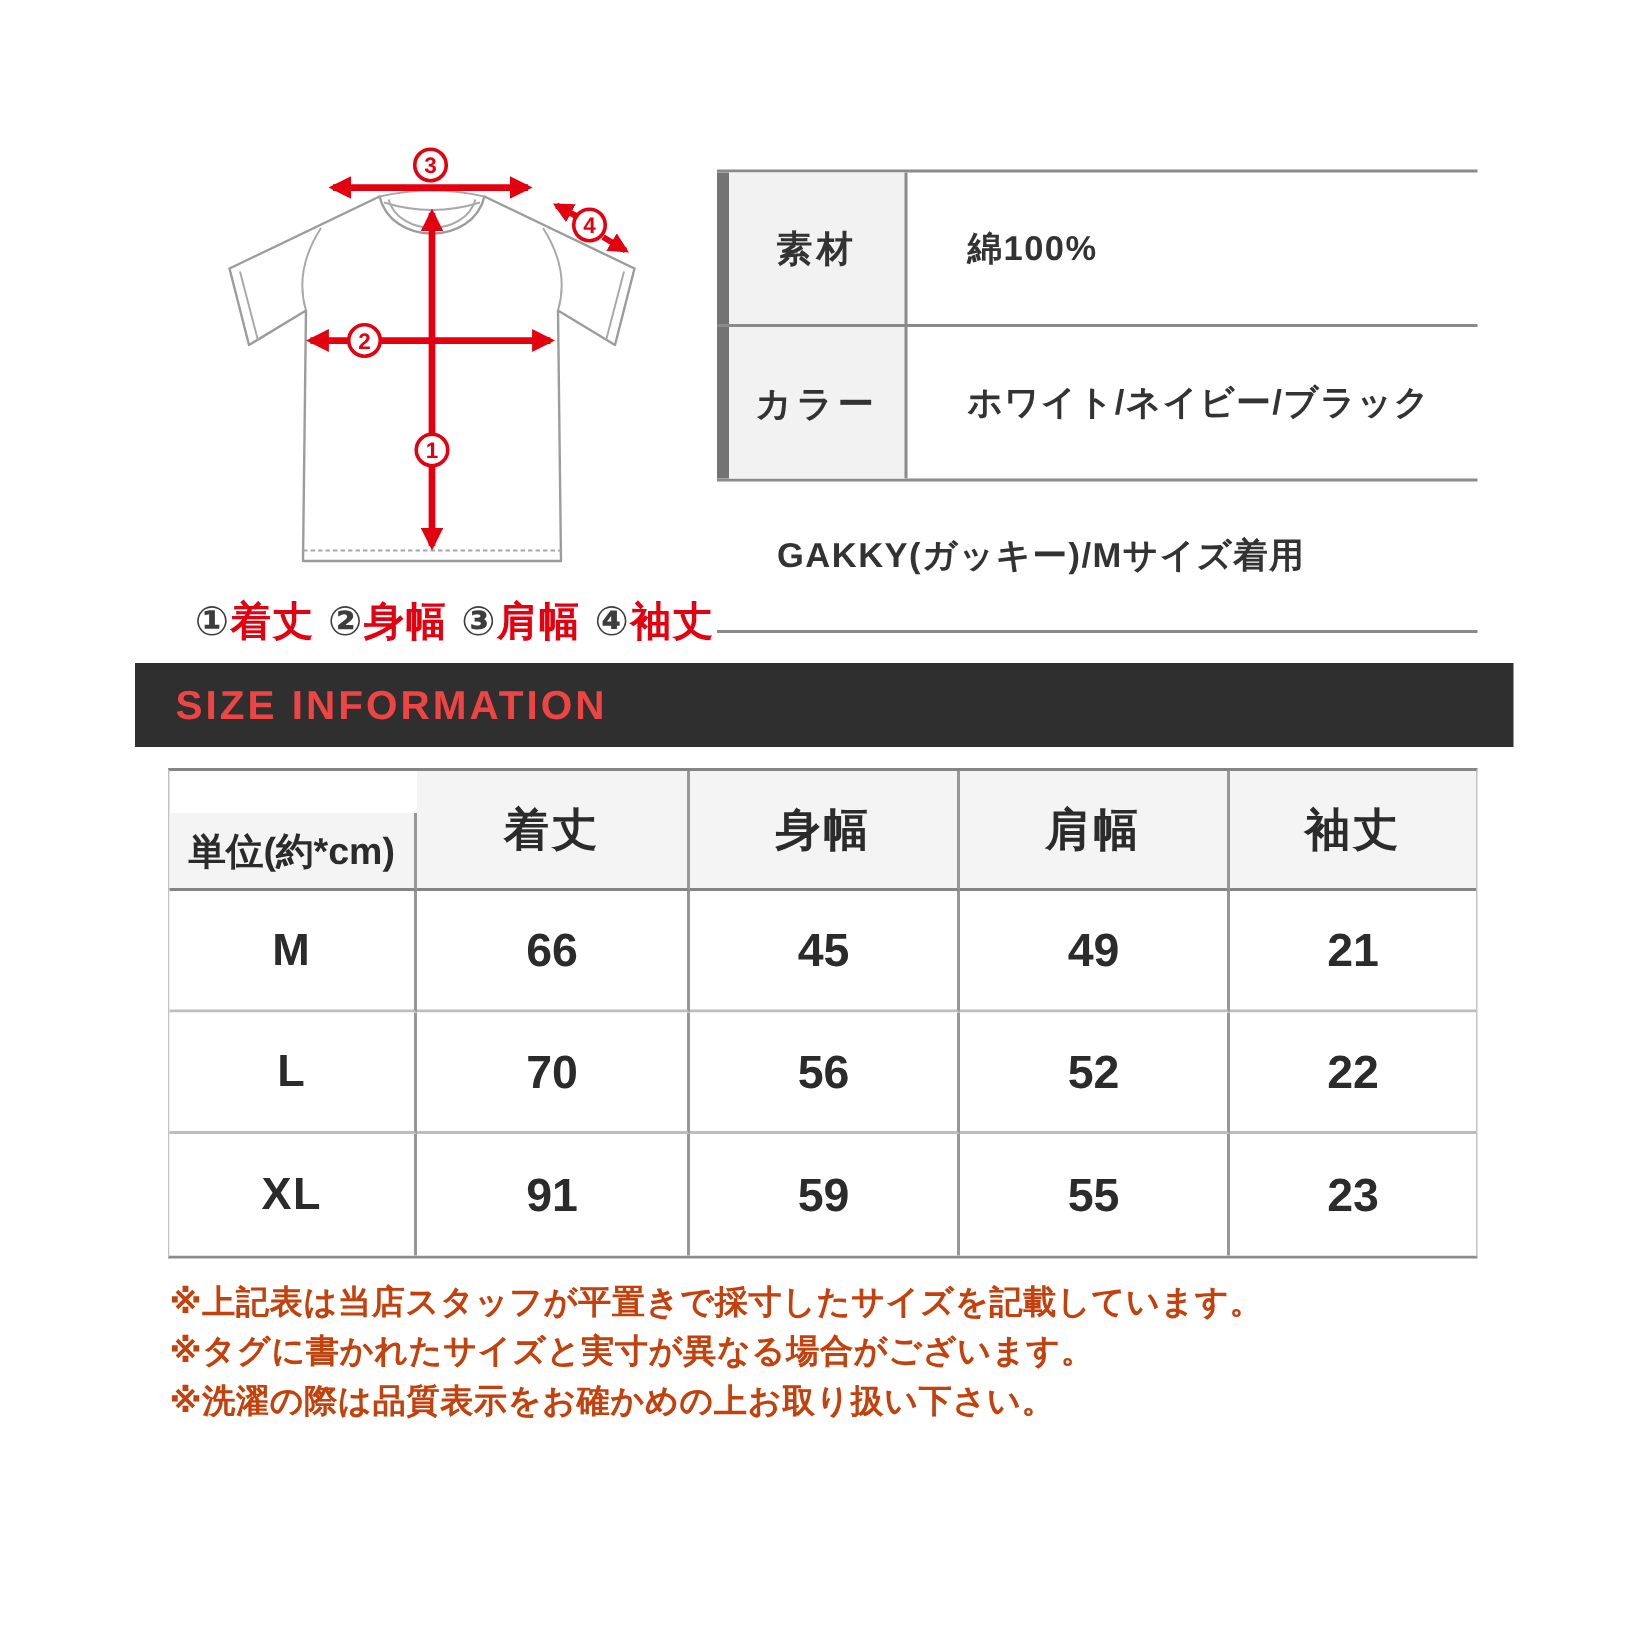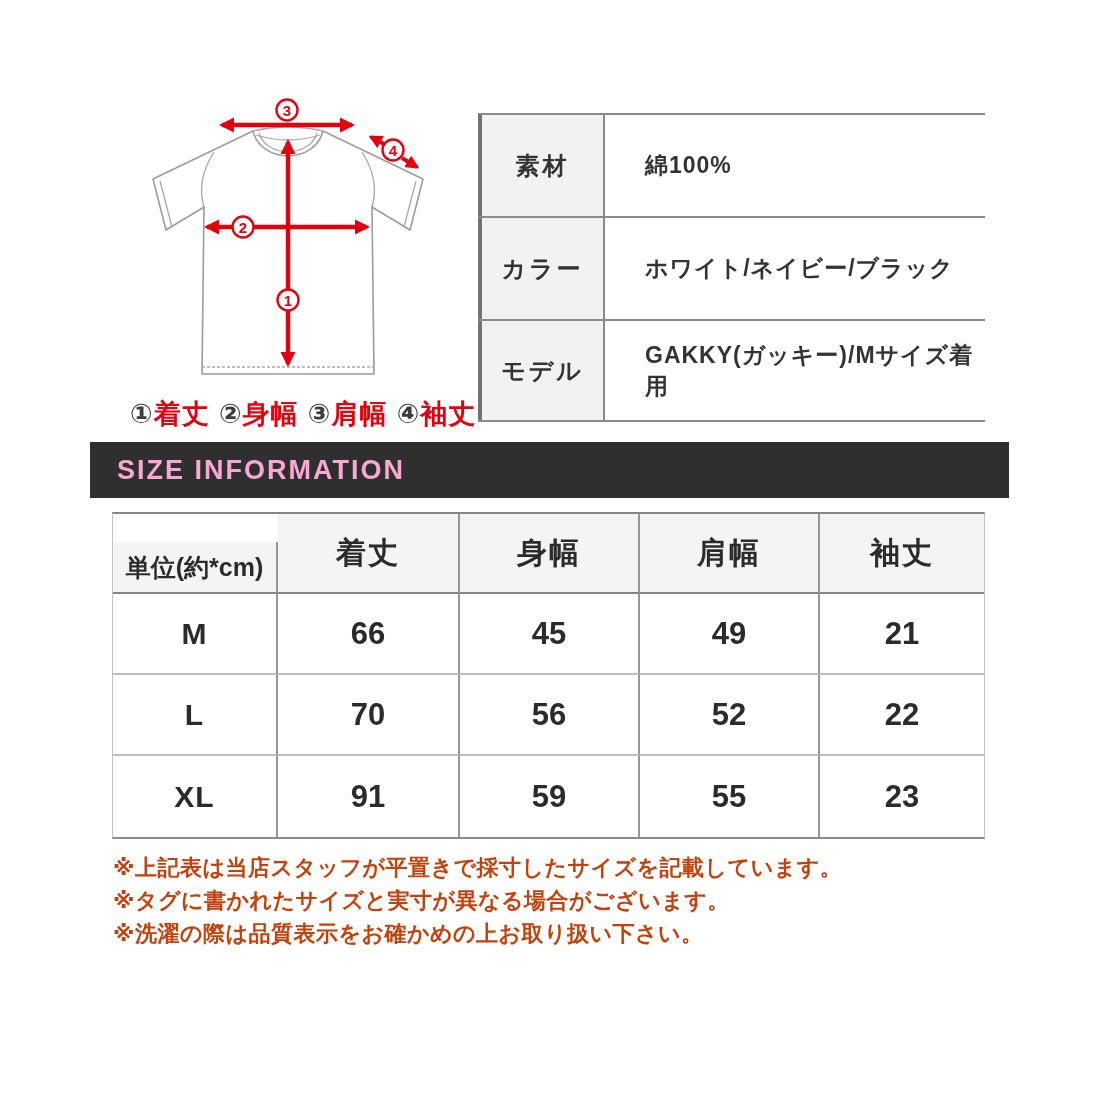--- a/index.html
+++ b/index.html
@@ -14,31 +14,31 @@
             display:flex; justify-content:center; align-items:center; gap:9px;
             white-space:nowrap; }
   .legend-item { display:inline-flex; align-items:center; }
   .legend-num { font-size:27px; font-weight:bold; color:#3d3d3d; margin-right:1px; }
   .legend-label { font-size:27px; font-weight:bold; color:#e3000f; letter-spacing:1px; }
 
   
   .info-table { position:absolute; left:478px; top:113px; width:507px; }
   .info-row { display:flex; height:103px; border-top:2px solid #8a8a8a; }
   .info-row:last-child { border-bottom:2px solid #8a8a8a; }
-  .info-label { width:127px; background:#f2f2f2; border-left:4px solid #737373;
+  .info-label { width:127px; background:#f2f2f2; border-left:8px solid #737373;
                 border-right:2px solid #8a8a8a; display:flex; align-items:center;
                 justify-content:center; font-size:24px; font-weight:bold;
                 letter-spacing:3px; color:#333; }
   .info-value { flex:1; display:flex; align-items:center; padding-left:40px;
                 font-size:23px; font-weight:bold; color:#333; letter-spacing:1px; }
 
   
   .banner { position:absolute; left:90px; top:442px; width:919px; height:56px;
             background:#2f2f2f; display:flex; align-items:center; padding-left:27px; }
-  .banner-title { color:#f9a8d4; font-size:27px; font-weight:bold; letter-spacing:2px; }
+  .banner-title { color:#ef4444; font-size:27px; font-weight:bold; letter-spacing:2px; }
 
   
   .size-table { position:absolute; left:112px; top:512px; width:873px;
                 display:grid;
                 grid-template-columns:165px 182px 180px 180px 1fr;
                 grid-template-rows:80px 81px 81px 81px;
                 border-top:2px solid #858585; border-bottom:2px solid #8c8c8c;
                 border-left:1px solid #c2c2c2; border-right:1px solid #c2c2c2; }
   .st-cell { display:flex; align-items:center; justify-content:center;
              border-right:2px solid #979797; border-bottom:2px solid #bdbdbd;
@@ -122,21 +122,20 @@
   <div class="info-table">
     <div class="info-row">
       <div class="info-label">素材</div>
       <div class="info-value">綿100%</div>
     </div>
     <div class="info-row">
       <div class="info-label">カラー</div>
       <div class="info-value">ホワイト/ネイビー/ブラック</div>
     </div>
     <div class="info-row">
-      <div class="info-label">モデル</div>
       <div class="info-value">GAKKY(ガッキー)/Mサイズ着用</div>
     </div>
   </div>
 
   <div class="banner">
     <span class="banner-title">SIZE INFORMATION</span>
   </div>
 
   <div class="size-table">
     <div class="st-cell header unit">単位(約*cm)</div>

